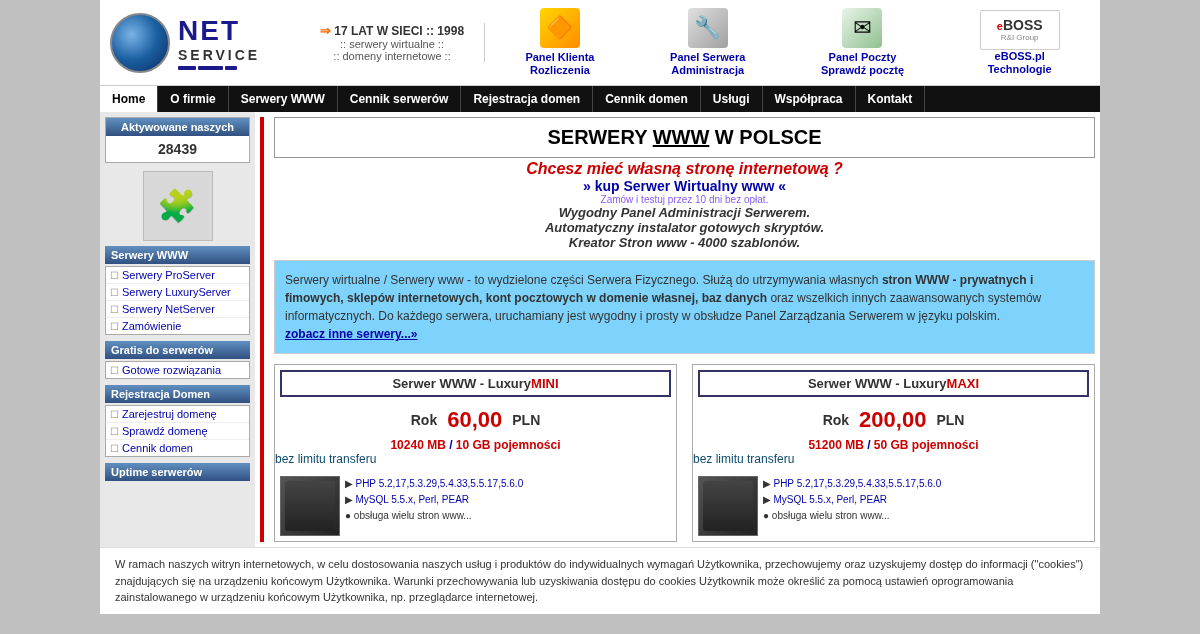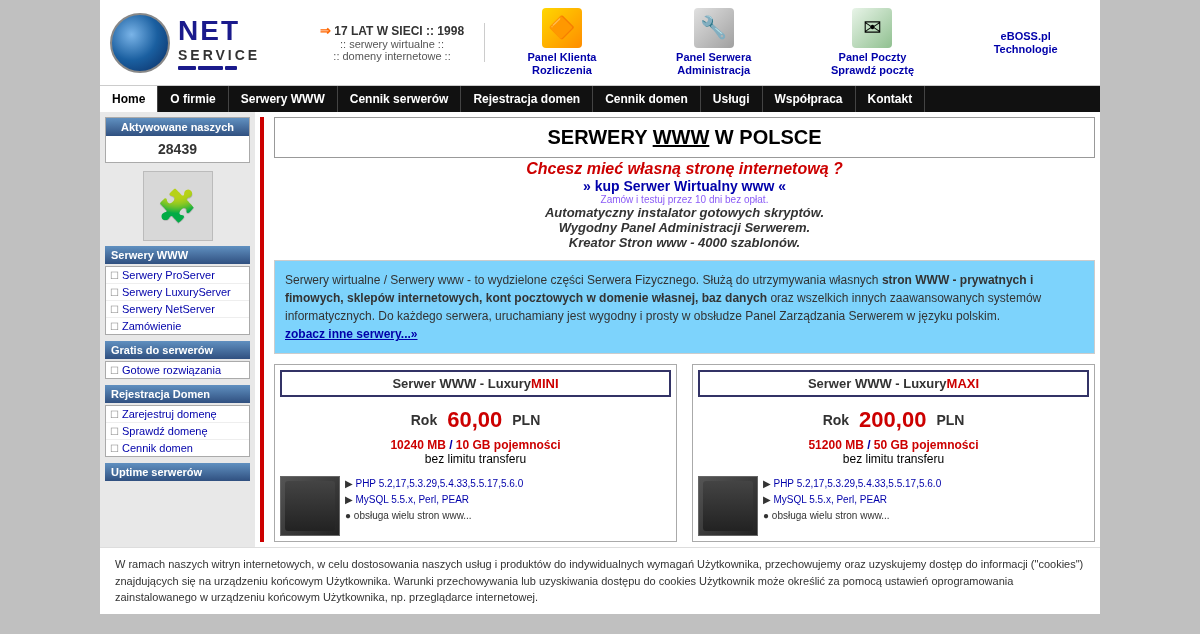--- a/index.html
+++ b/index.html
@@ -83,21 +83,21 @@
     .server-card { flex: 1; border: 1px solid #aaa; }
     .server-card-header { border: 2px solid #336; text-align: center; padding: 4px; font-size: 13px; font-weight: bold; color: #333; margin: 5px; }
     .server-card-header span.mini { color: #cc0000; }
     .server-card-header span.maxi { color: #cc0000; }
     .server-card-price-row { display: flex; align-items: center; justify-content: center; gap: 10px; padding: 5px; }
     .server-card-year { font-size: 14px; font-weight: bold; color: #333; }
     .server-card-price { font-size: 22px; font-weight: bold; color: #cc0000; }
     .server-card-currency { font-size: 14px; font-weight: bold; color: #333; }
     .server-card-storage { text-align: center; font-size: 12px; color: #00a; font-weight: bold; }
     .server-card-storage span { color: #cc0000; }
-    .server-card-notransfer { text-align: center; font-size: 12px; color: #000000; margin-bottom: 5px; }
+    .server-card-notransfer { font-size: 12px; color: #0c4a6e; margin-bottom: 5px; }
     .server-card-bottom { display: flex; gap: 5px; padding: 5px; }
     .server-card-img { width: 60px; height: 60px; background: linear-gradient(135deg, #555, #222); border: 1px solid #666; flex-shrink: 0; display: flex; align-items: center; justify-content: center; }
     .server-rack { width: 50px; height: 50px; background: linear-gradient(to bottom, #444, #222); border-radius: 3px; }
     .server-card-features { font-size: 10px; color: #333; line-height: 1.6; }
     .server-card-features span { color: #00a; }
 
     
     #cookie-bar { background: #fff; border-top: 1px solid #ddd; padding: 8px 15px; font-size: 11px; color: #333; line-height: 1.5; }
   </style>
 </head>
@@ -137,20 +137,24 @@
       </div>
       <div class="header-icon-item">
         <div class="icon-img icon-panel-serwera">🔧</div>
         <span><span>Panel Serwera</span><br><span>Administracja</span></span>
       </div>
       <div class="header-icon-item">
         <div class="icon-img icon-panel-poczty">✉</div>
         <span><span>Panel Poczty</span><br><span>Sprawdź pocztę</span></span>
       </div>
       <div class="header-icon-item">
+        <div class="icon-eboss">
+          <div class="eboss-logo"><span>e</span>BOSS</div>
+          <div style="font-size:8px;color:#888;">R&amp;I Group</div>
+        </div>
         <span><span>eBOSS.pl</span><br><span>Technologie</span></span>
       </div>
     </div>
   </div>
 
 
   <div id="nav">
     <a href="#" class="active">Home</a>
     <a href="#">O firmie</a>
     <a href="#">Serwery WWW</a>
@@ -201,22 +205,22 @@
       <div id="content-inner">
 
         <div class="page-title">
           <strong>SERWERY <u>WWW</u> W POLSCE</strong>
         </div>
 
         <div class="promo-box">
           <div class="promo-line1">Chcesz mieć własną stronę internetową ?</div>
           <div class="promo-line2">» kup Serwer Wirtualny www «</div>
           <div class="promo-line3">Zamów i testuj przez 10 dni bez opłat.</div>
+          <div class="promo-line4">Wygodny Panel Administracji Serwerem.</div>
           <div class="promo-line4">Automatyczny instalator gotowych skryptów.</div>
-          <div class="promo-line4">Wygodny Panel Administracji Serwerem.</div>
           <div class="promo-line4">Kreator Stron www - 4000 szablonów.</div>
         </div>
 
         <div class="info-box">
           <span>Serwery wirtualne / Serwery www - to wydzielone części Serwera Fizycznego. Służą do utrzymywania własnych</span>
           <strong>stron WWW - prywatnych i fimowych, sklepów internetowych, kont pocztowych w domenie własnej, baz danych</strong>
           <span>oraz wszelkich innych zaawansowanych systemów informatycznych. Do każdego serwera, uruchamiany jest wygodny i prosty w obsłudze Panel Zarządzania Serwerem w języku polskim.</span>
           <br>
           <a href="#" class="more-link">zobacz inne serwery...»</a>
         </div>

